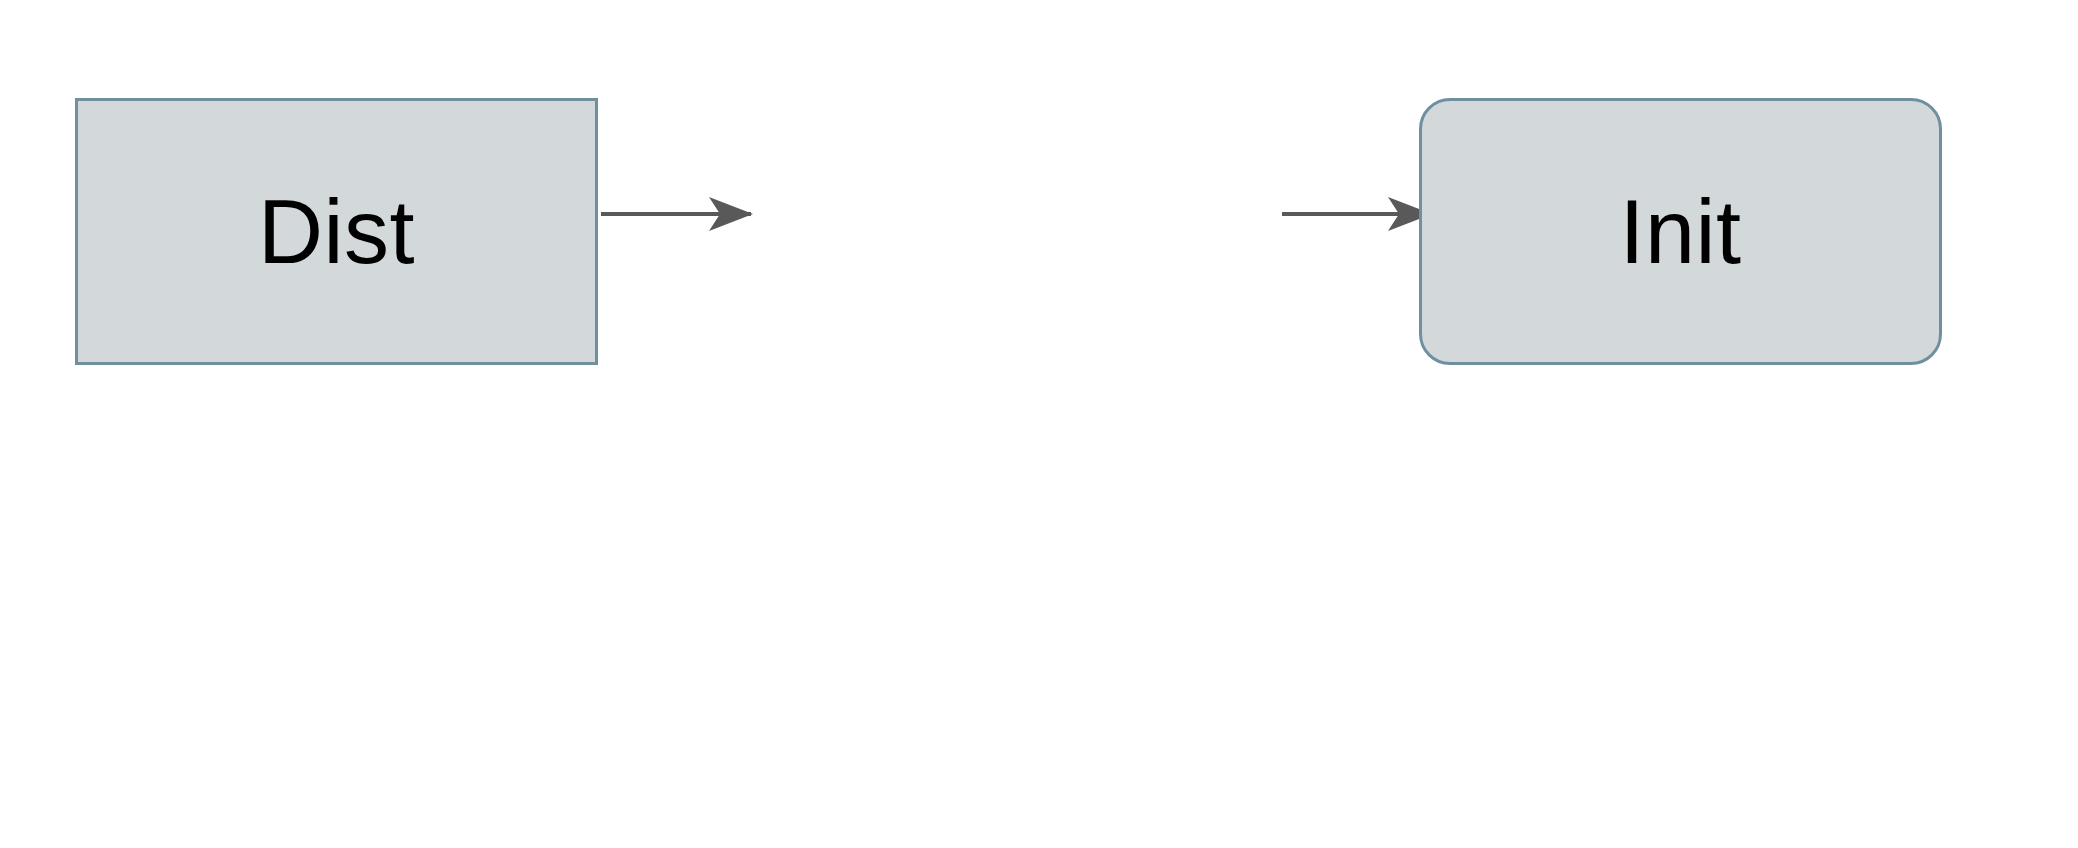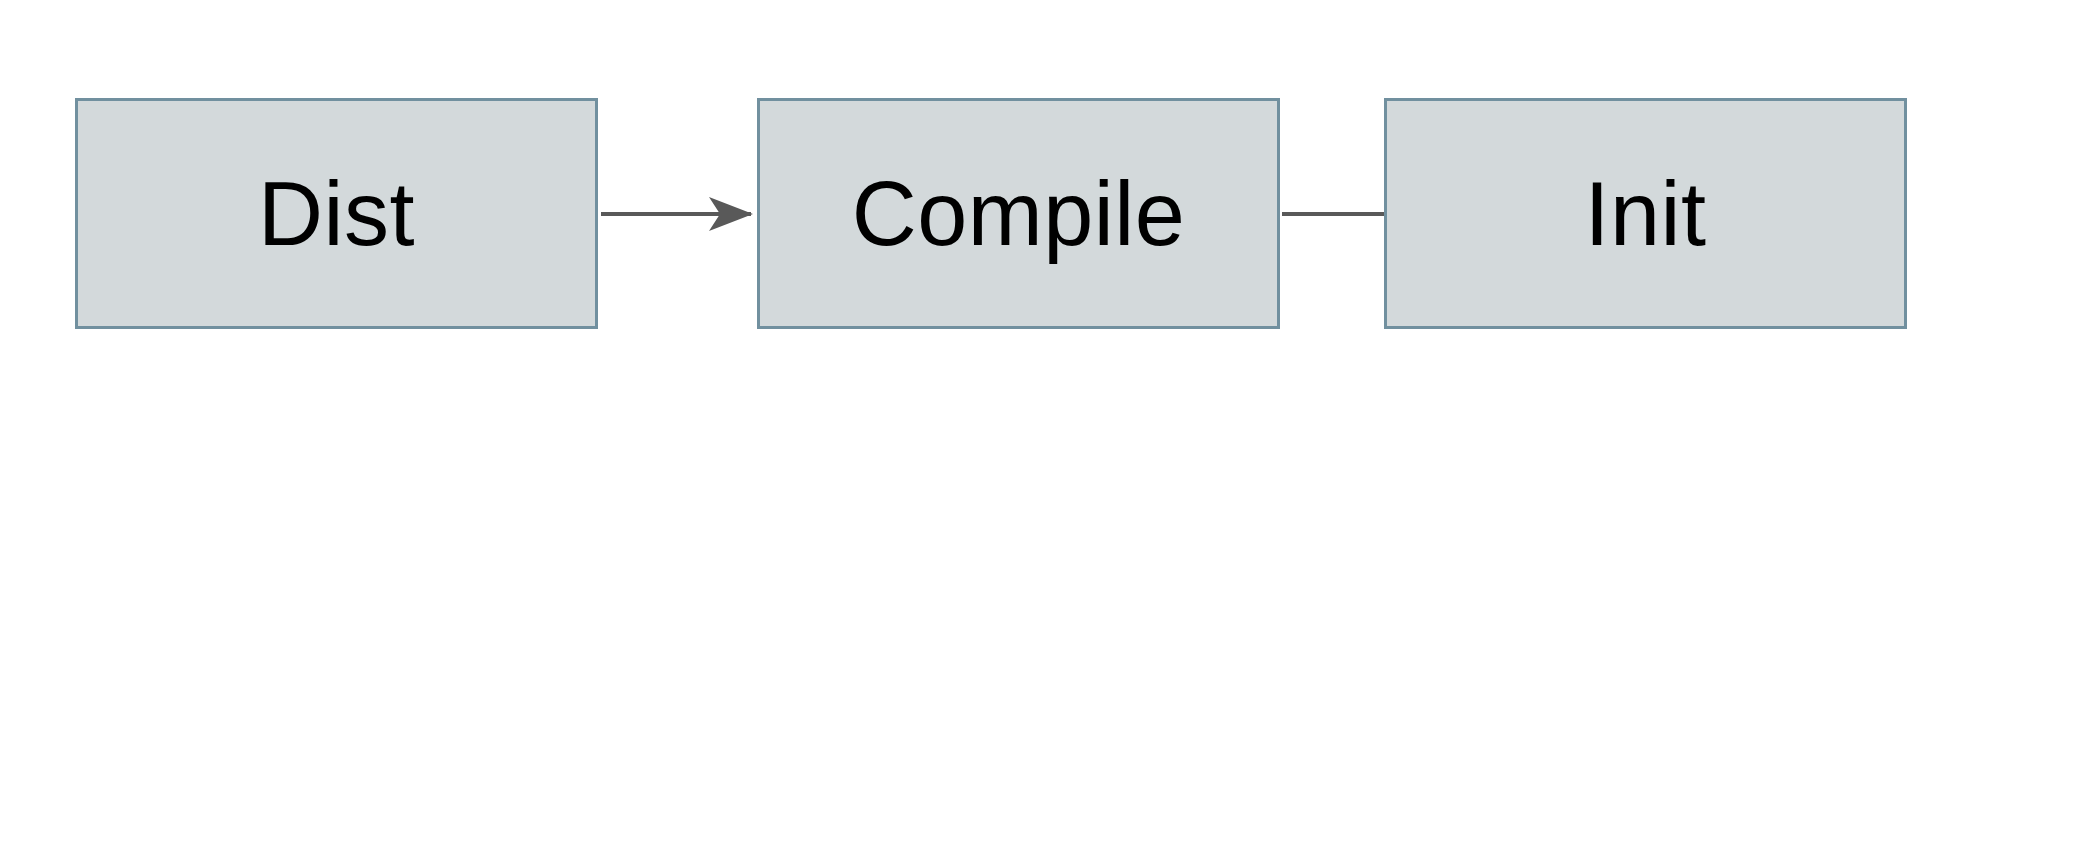--- a/index.html
+++ b/index.html
@@ -17,37 +17,37 @@
   .canvas {
     position: relative;
     width: 2078px;
     height: 848px;
     background: var(--background);
     overflow: hidden;
   }
   .node {
     position: absolute;
     width: 523px;
-    height: 231px;
+    height: 267px;
     background: var(--node-fill);
     border: 3px solid var(--node-border);
     display: flex;
     align-items: center;
     justify-content: center;
   }
   .node-label {
     font-size: 90px;
     line-height: 1;
     color: var(--text);
     letter-spacing: 0.5px;
     white-space: nowrap;
   }
   #node-dist    { left: 75px;   top: 98px;  }
   #node-compile { left: 757px;  top: 98px;  }
-  #node-init    { left: 1384px; top: 98px;  }
+  #node-init    { left: 1419px; top: 98px; border-radius: 31px;  }
   #node-clean   { left: 757px;  top: 512px; }
   .edges-layer {
     position: absolute;
     left: 0; top: 0;
     width: 2078px;
     height: 848px;
     pointer-events: none;
   }
   .edge-line {
     stroke: var(--arrow);
@@ -70,22 +70,19 @@
       </marker>
     </defs>
     <line class="edge-line" x1="601" y1="214" x2="751" y2="214" marker-end="url(#barb)"></line>
     <line class="edge-line" x1="1282" y1="214" x2="1430" y2="214" marker-end="url(#barb)"></line>
   </svg>
 
   <div class="node" id="node-dist">
     <span class="node-label">Dist</span>
   </div>
 
-  <div class="node" id="node-compile">
-    <span class="node-label">Compile</span>
-  </div>
 
   <div class="node" id="node-init">
     <span class="node-label">Init</span>
   </div>
 
 
 </div>
 
 </body></html>

